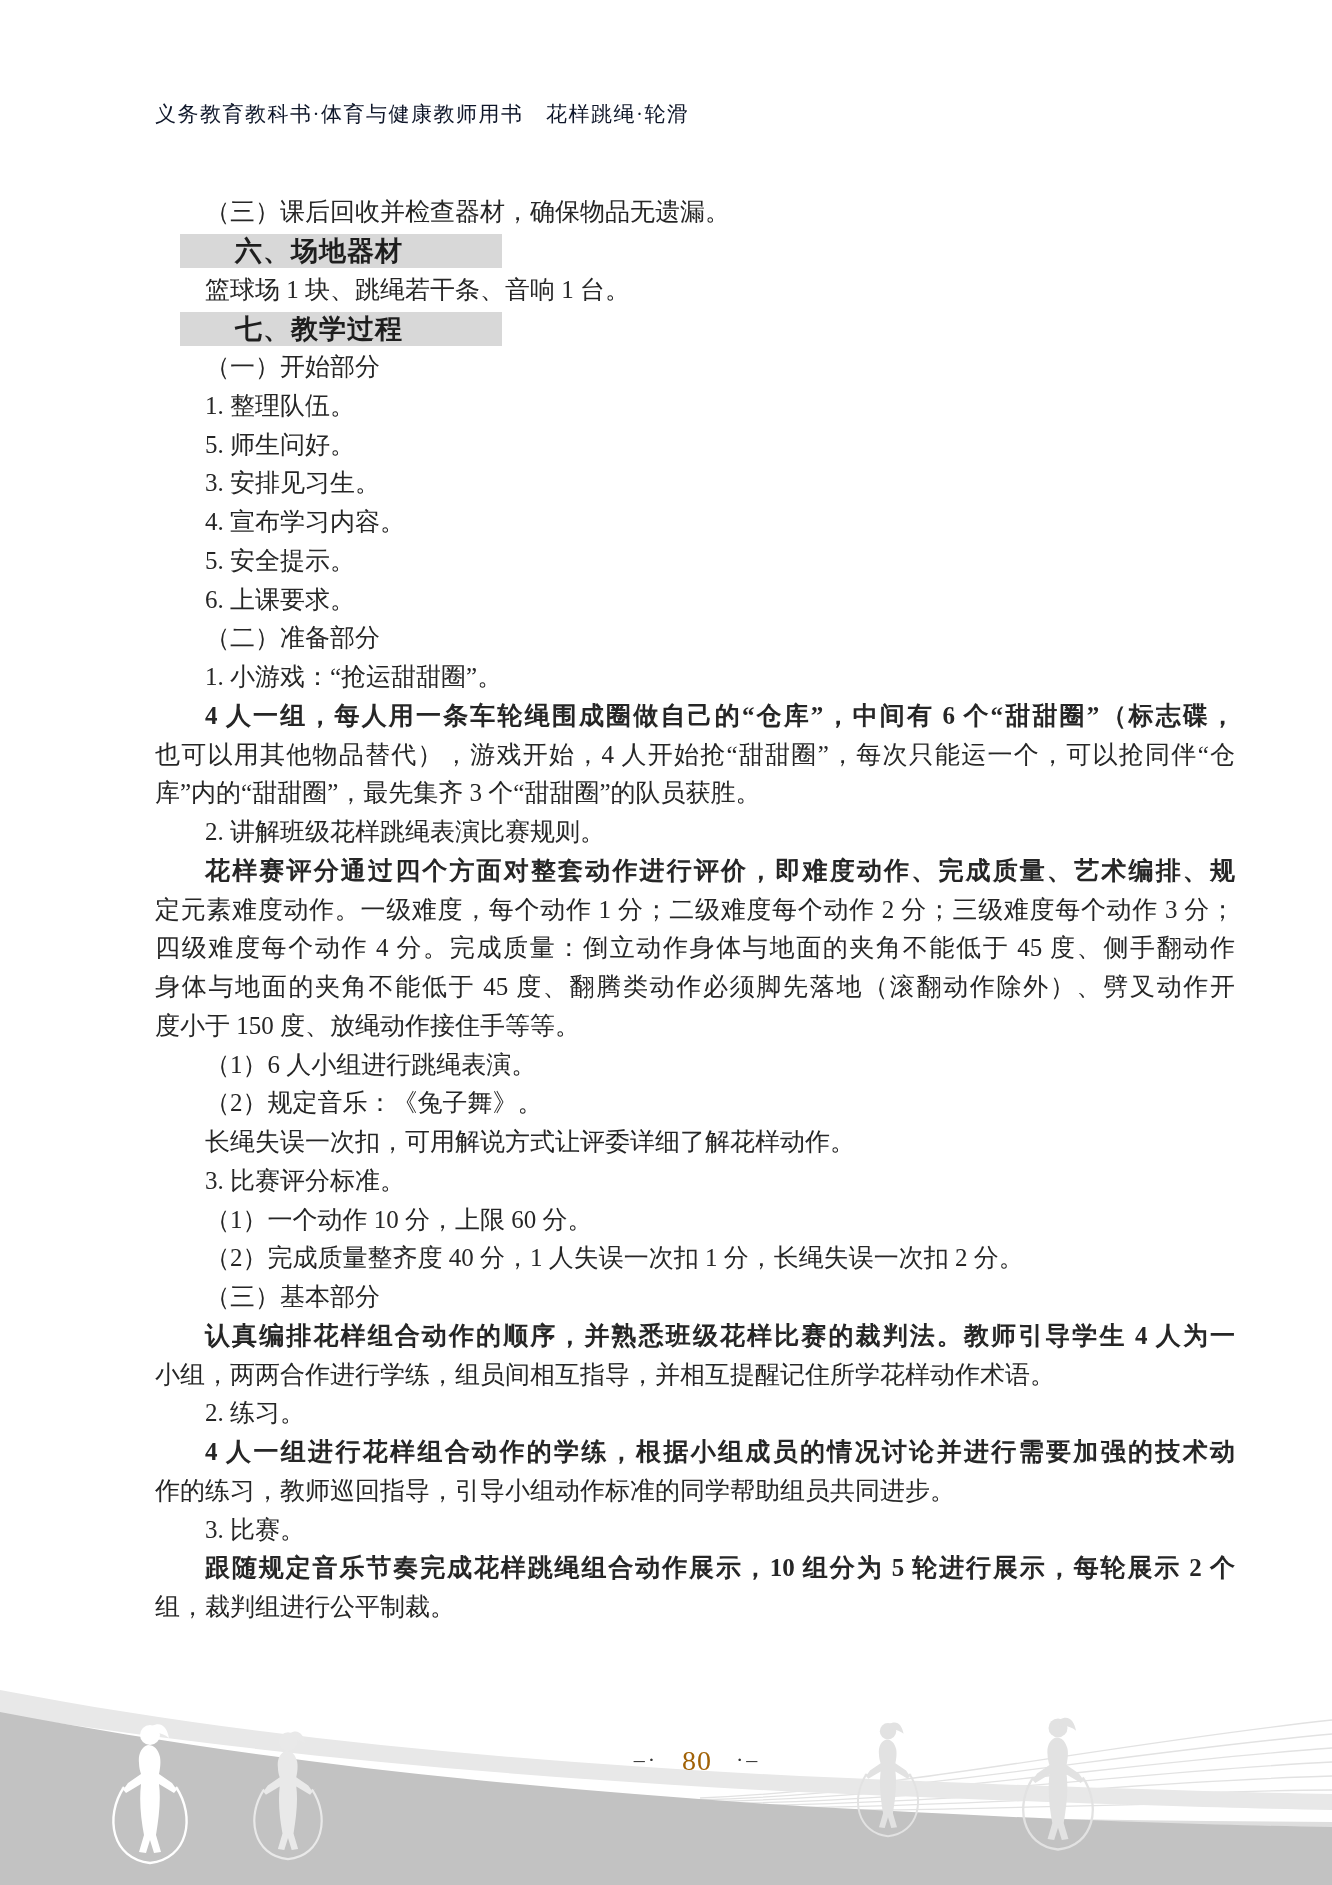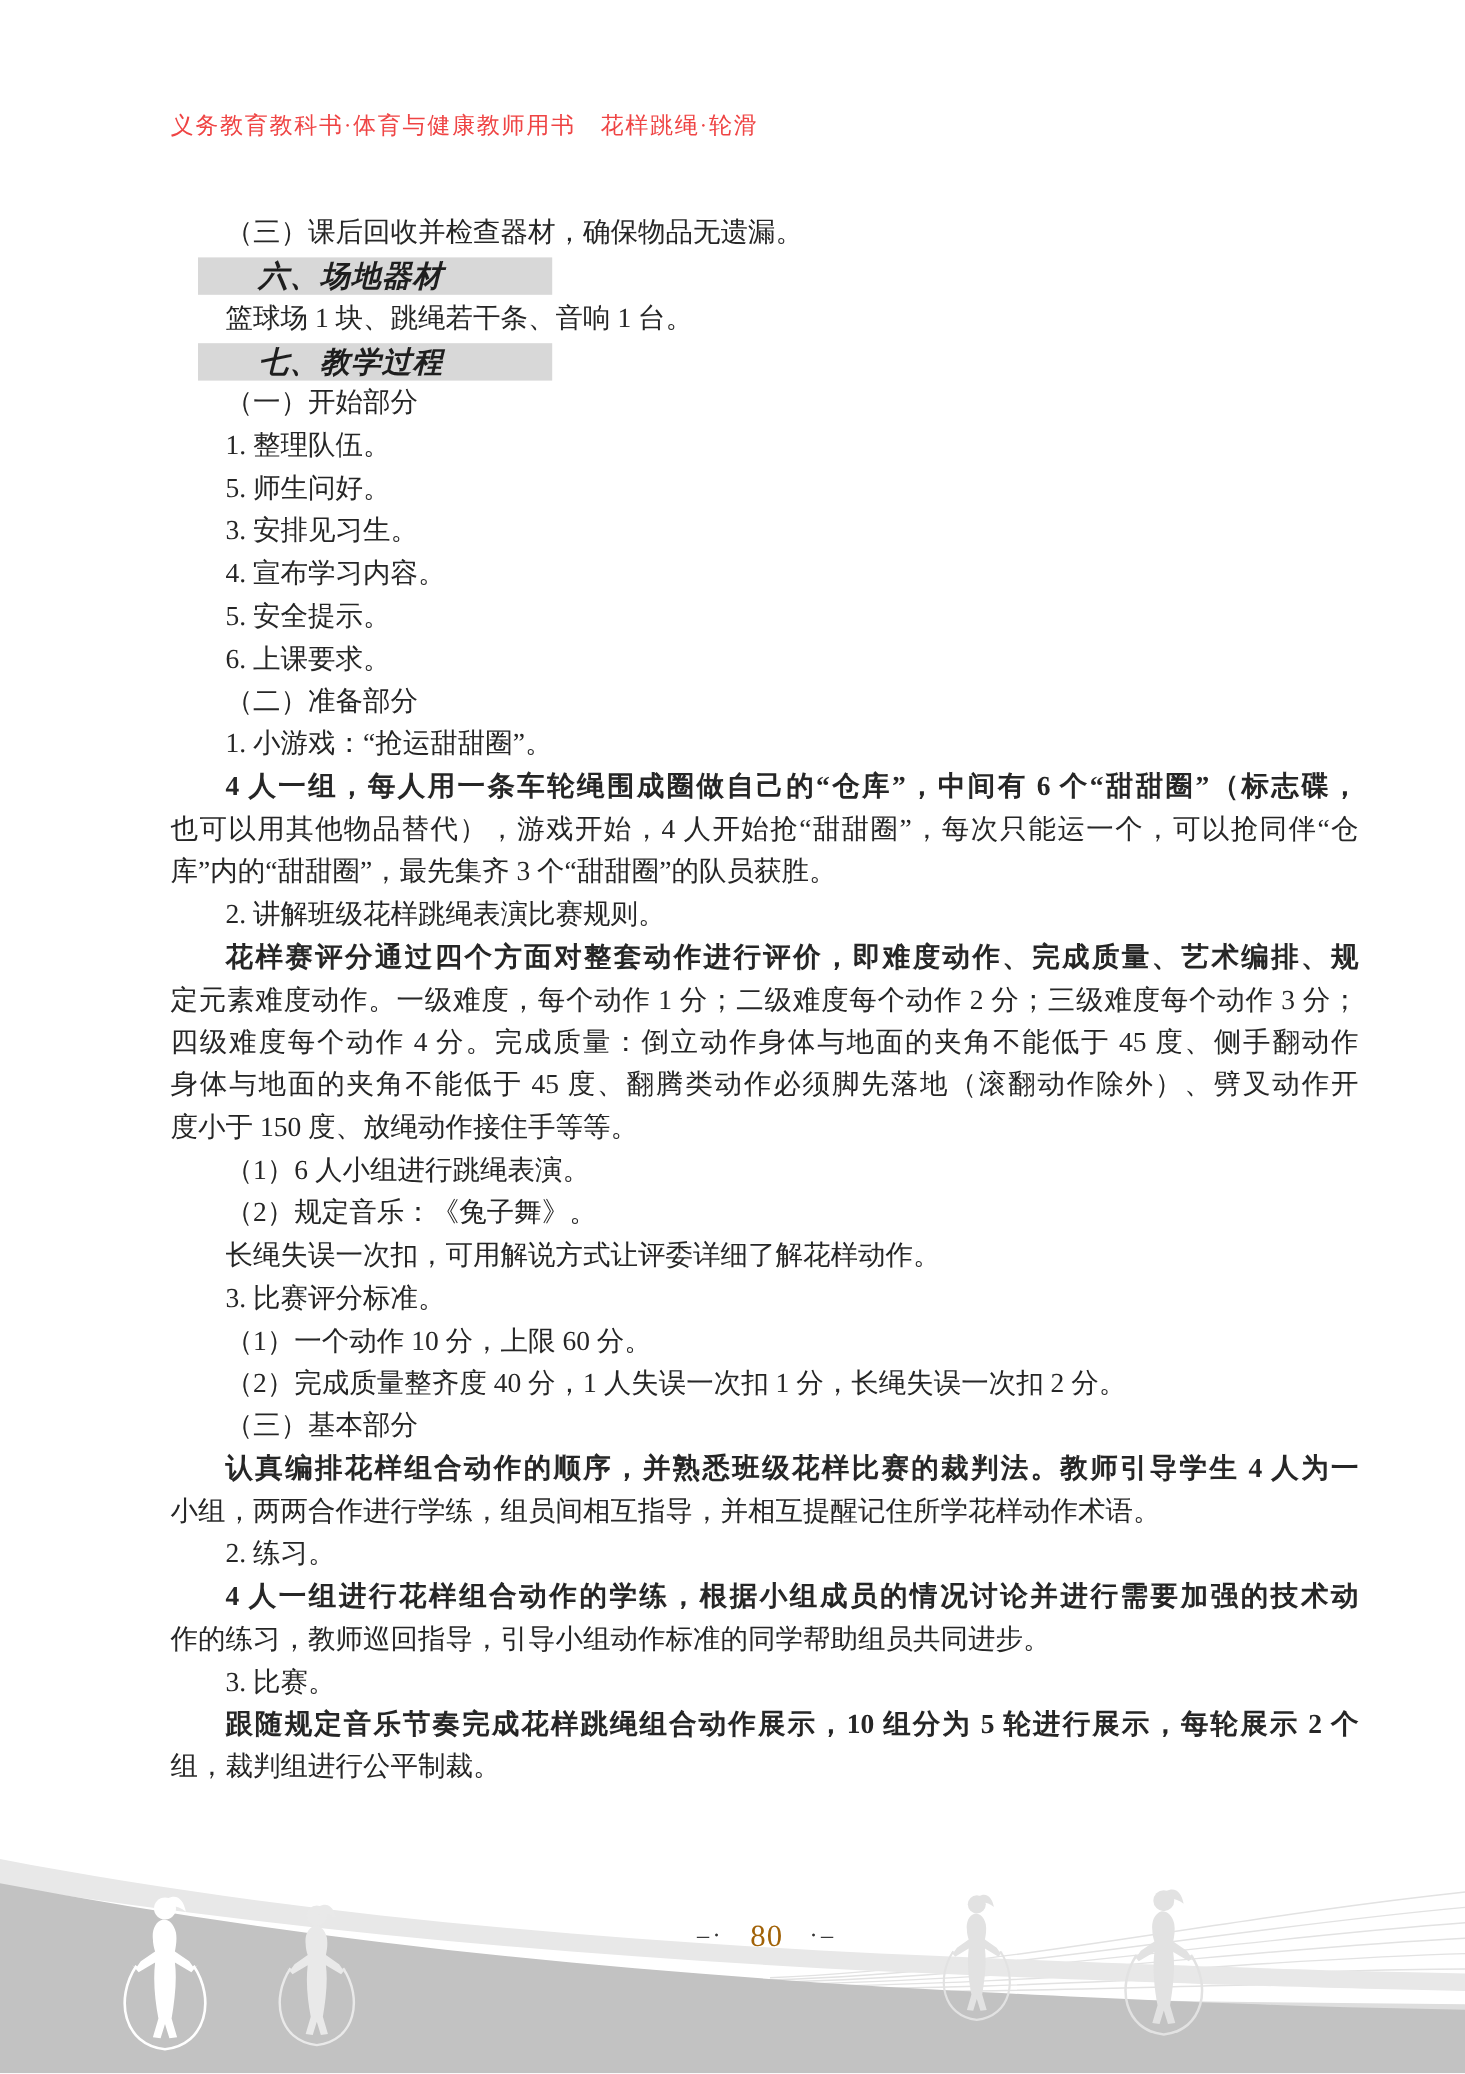--- a/index.html
+++ b/index.html
@@ -1,27 +1,27 @@
 <!DOCTYPE html>
 <html><head>
 <meta charset="utf-8">
 <style>
   html,body{margin:0;padding:0;background:#ffffff;}
   .page{position:relative;width:1332px;height:1885px;background:#ffffff;overflow:hidden;
         font-family:"Liberation Serif","DejaVu Serif",serif;}
-  .running-header{position:absolute;left:155px;top:100px;font-size:21px;color:#ef4444;
+  .running-header{position:absolute;left:155px;top:100px;font-size:21px;color:#0f172a;
         letter-spacing:1.5px;white-space:nowrap;}
   .content{position:absolute;left:127px;top:193px;width:1080px;margin-left:28px;}
   .line{height:38.75px;line-height:38.75px;font-size:25px;color:#262626;white-space:nowrap;
         overflow:visible;}
   .i{text-indent:2em;}
   .ij{text-indent:2em;text-align:justify;text-align-last:justify;white-space:normal;font-weight:bold;}
   .j{text-align:justify;text-align-last:justify;white-space:normal;}
   .l{}
-  .h{display:flex;align-items:center;font-style:italic;}
+  .h{display:flex;align-items:center;}
   .hbar{display:block;background:#d8d8d8;height:34px;line-height:34px;width:322px;
         margin-left:25px;padding-left:55px;box-sizing:border-box;
         font-family:"Liberation Sans","DejaVu Sans",sans-serif;font-weight:bold;
         font-size:27px;color:#1e1e1e;letter-spacing:1px;}
   .footer{position:absolute;top:1745px;left:0;width:1332px;text-align:center;
         color:#222222;padding-left:62px;box-sizing:border-box;}
   .footer .orn{font-size:22px;color:#333333;letter-spacing:3px;margin:0 24px;
         vertical-align:3px;}
   .footer .pagenum{font-size:28px;color:#a16207;letter-spacing:1px;}
   .footer-art{position:absolute;left:0;bottom:0;width:1332px;height:235px;display:block;}

